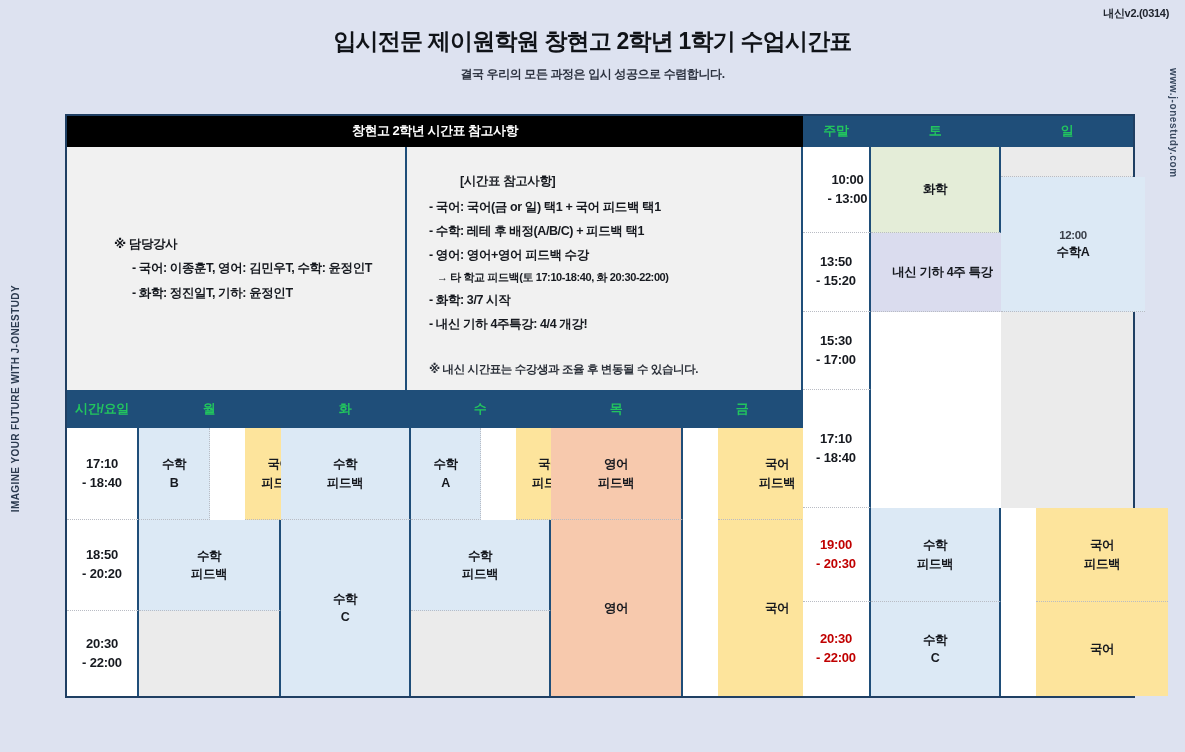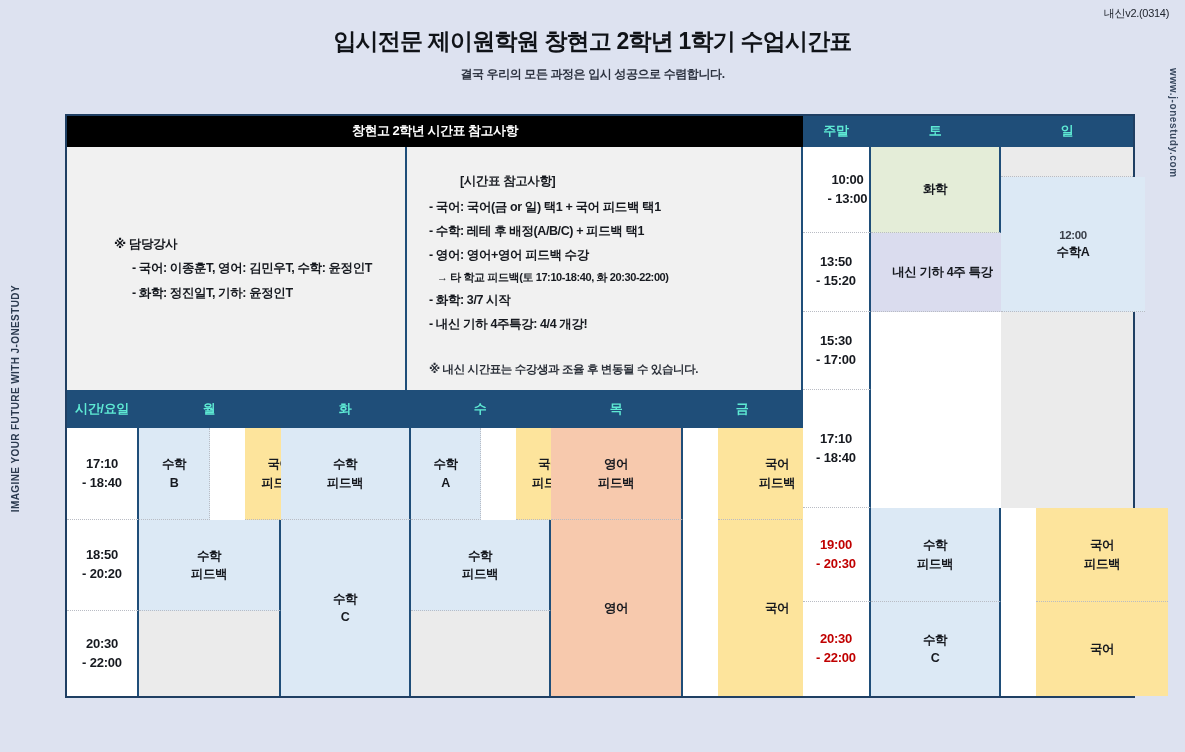--- a/index.html
+++ b/index.html
@@ -7,21 +7,21 @@
     width: 1185px; height: 752px;
     background: #dde2f0;
     font-family: "Liberation Sans", "DejaVu Sans", sans-serif;
     overflow: hidden;
   }
   .page { position: relative; width: 1185px; height: 752px; }
 
   
   .version {
     position: absolute; top: 6px; right: 16px;
-    font-size: 11px; font-weight: 400; color: #20252e;
+    font-size: 11px; font-weight: 700; color: #20252e;
     letter-spacing: -0.3px;
   }
 
   
   .v-side {
     position: absolute;
     font-size: 10px; font-weight: 700; color: #2b3a4f;
     letter-spacing: 0.4px; white-space: nowrap;
   }
   .v-left {
@@ -63,21 +63,21 @@
     letter-spacing: -0.4px; line-height: 1.45;
     overflow: hidden;
   }
 
   
   .hdr-black {
     background: #000000; color: #ffffff;
     font-size: 13px; font-weight: 700; letter-spacing: -0.5px;
   }
   .hdr-navy {
-    background: #1f4e79; color: #5eead4;
+    background: #1f4e79; color: #22c55e;
     font-size: 13px; font-weight: 700; letter-spacing: -0.3px;
   }
 
   
   .f-grey   { background: #ebebeb; }
   .f-note   { background: #f1f1f1; }
   .f-white  { background: #ffffff; }
   .f-blue   { background: #dce9f5; }
   .f-yellow { background: #fde49c; margin-left: 35px; }
   .f-peach  { background: #f7c9ad; }

